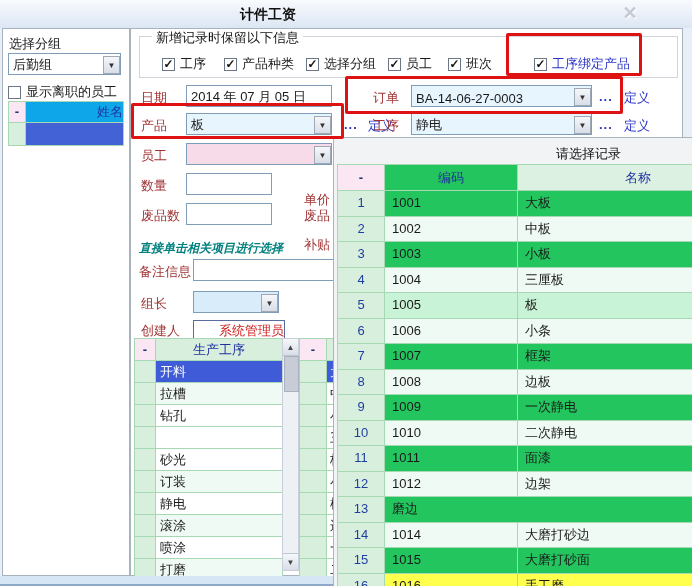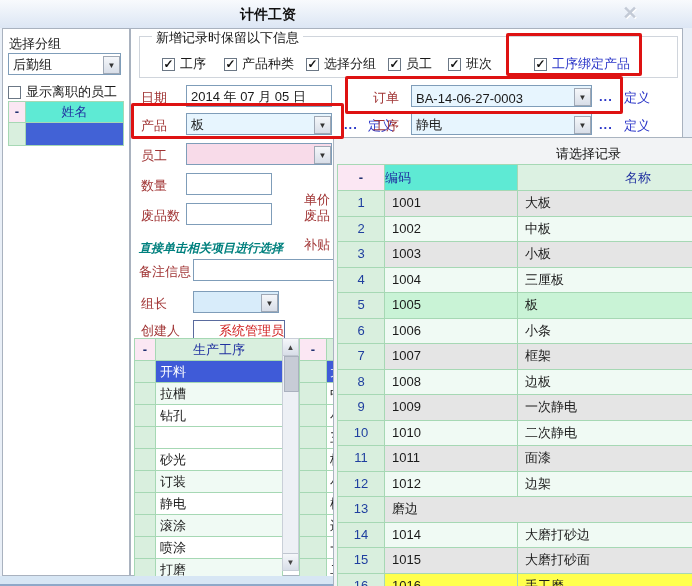--- a/index.html
+++ b/index.html
@@ -37,21 +37,21 @@
     vertical-align:-2px;color:#111}
   .ellipsis{color:#2A35C8;font-weight:bold;letter-spacing:1px}
   
   .lp-label{position:absolute;left:6px;top:6px;color:#202020;font-size:13px}
   .lp-combo{left:5px;top:24px;width:113px}
   .lp-check{position:absolute;left:5px;top:54px;display:flex;align-items:center;gap:5px;font-size:13px}
   .name-table{position:absolute;left:5px;top:72px;width:114px;border:1px solid #A6D8B4}
   .nt-head{display:flex;height:20px}
   .nt-corner{width:16px;background:#FBE7F3;color:#203070;text-align:center;line-height:20px;
     border-right:1px solid #A6D8B4;font-weight:bold}
-  .nt-name{flex:1;background:#5eead4;color:#2030A0;text-align:center;line-height:20px}
+  .nt-name{flex:1;background:#0ea5e9;color:#2030A0;text-align:right;line-height:20px}
   .nt-row{display:flex;height:22px;border-top:1px solid #A6D8B4}
   .nt-rowhdr{width:16px;background:#D9EFDE;border-right:1px solid #A6D8B4}
   .nt-cell{flex:1;background:#4262D6}
   
   .groupbox{position:absolute;left:8px;top:7px;width:537px;height:40px;
     border:1px solid #D0D5DC;box-shadow:1px 1px 0 #fff inset, -1px -1px 0 #fff inset}
   .gb-title{position:absolute;left:12px;top:-8px;background:#fff;padding:0 4px;color:#111}
   .cb-item{position:absolute;top:18px;display:flex;align-items:center;gap:5px;white-space:nowrap}
   .cb-0{left:22px}.cb-1{left:84px}.cb-2{left:166px}.cb-3{left:248px}.cb-4{left:308px}.cb-5{left:394px}
   .cb-5 .cb-label{color:#2A35C8}
@@ -85,25 +85,25 @@
   .mcell{flex:1;background:#fff;line-height:21px;padding-left:3px;overflow:hidden}
   .mrow.selected .mcell{background:#3F5BD8;color:#fff}
   
   .picker{position:absolute;left:333px;top:137px;width:359px;height:449px;
     background:#F2F3F5;border-left:1px solid #AAB4C0;border-top:1px solid #AAB4C0;
     box-sizing:border-box;overflow:hidden;z-index:40}
   .pk-title{position:absolute;left:222px;top:7px;color:#111;font-size:13px}
   .pk-table{position:absolute;left:3px;top:26px;width:420px;border:1px solid #A6D8B4;background:#fff}
   .pk-head{display:flex;height:25px;border-bottom:1px solid #A6D8B4}
   .pk-hnum{width:46px;background:#FBE7F3;color:#203070;text-align:center;line-height:25px;font-weight:bold;border-right:1px solid #A6D8B4}
-  .pk-hcode{width:132px;background:#5eead4;color:#2030A0;text-align:left;line-height:25px;border-right:1px solid #A6D8B4}
+  .pk-hcode{width:132px;background:#22c55e;color:#2030A0;text-align:center;line-height:25px;border-right:1px solid #A6D8B4}
   .pk-hname{flex:1;background:#DCF1E2;color:#2030A0;text-align:center;line-height:25px}
   .krow{display:flex;height:24.5px;border-bottom:1px solid #A6D8B4}
   .knum{width:46px;background:#D9EFDE;color:#1F3F9F;text-align:center;line-height:24.5px;border-right:1px solid #A6D8B4}
-  .kcode,.kname{line-height:24.5px;padding-left:7px;background:#e5e5e5}
+  .kcode,.kname{line-height:24.5px;padding-left:7px;background:#22c55e}
   .kcode{width:125px;border-right:1px solid #A6D8B4}
   .kname{flex:1}
   .krow:nth-child(even) .kcode,.krow:nth-child(even) .kname{background:#F0FAF4}
   .krow.sel-green .kcode,.krow.sel-green .kname{background:#C9F3D6}
   .krow.sel-yellow .kcode,.krow.sel-yellow .kname{background:#FFFF4D}
   
   .redbox{position:absolute;border:3px solid #DE1212;z-index:50;border-radius:2px}
   .rb-1{left:506px;top:33px;width:130px;height:37px}
   .rb-2{left:345px;top:76px;width:272px;height:32px}
   .rb-3{left:131px;top:103px;width:207px;height:30px}

